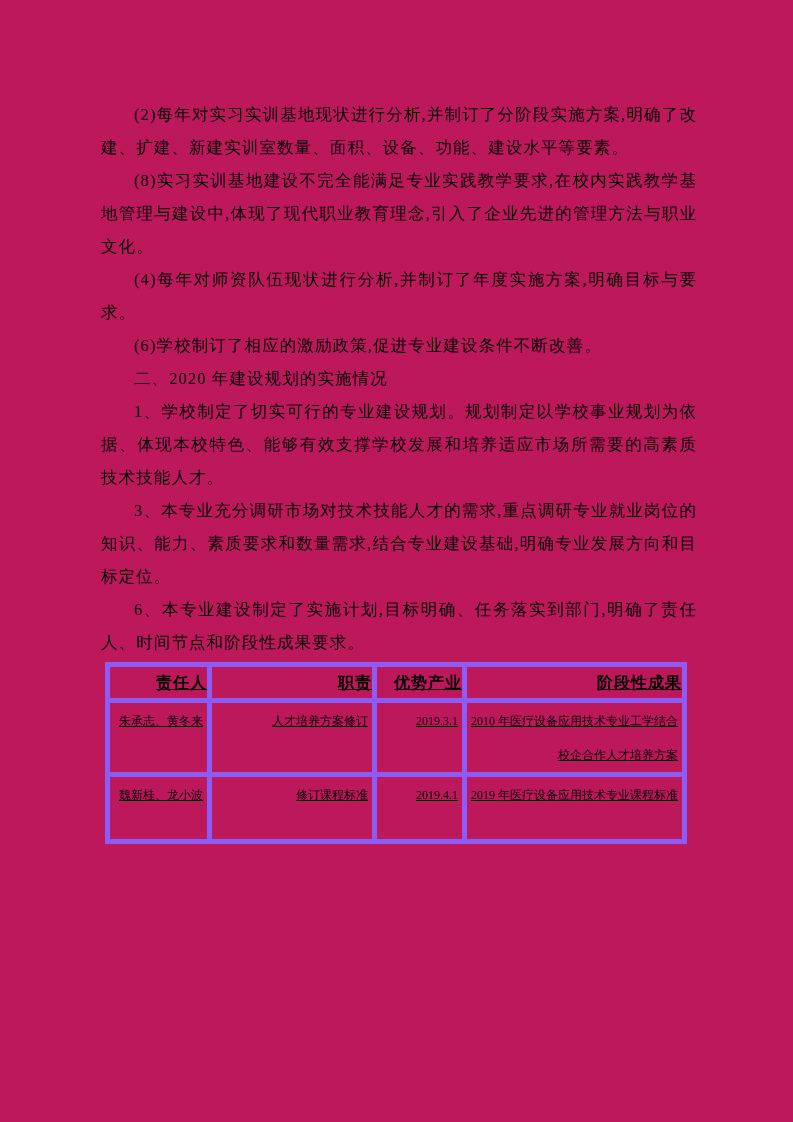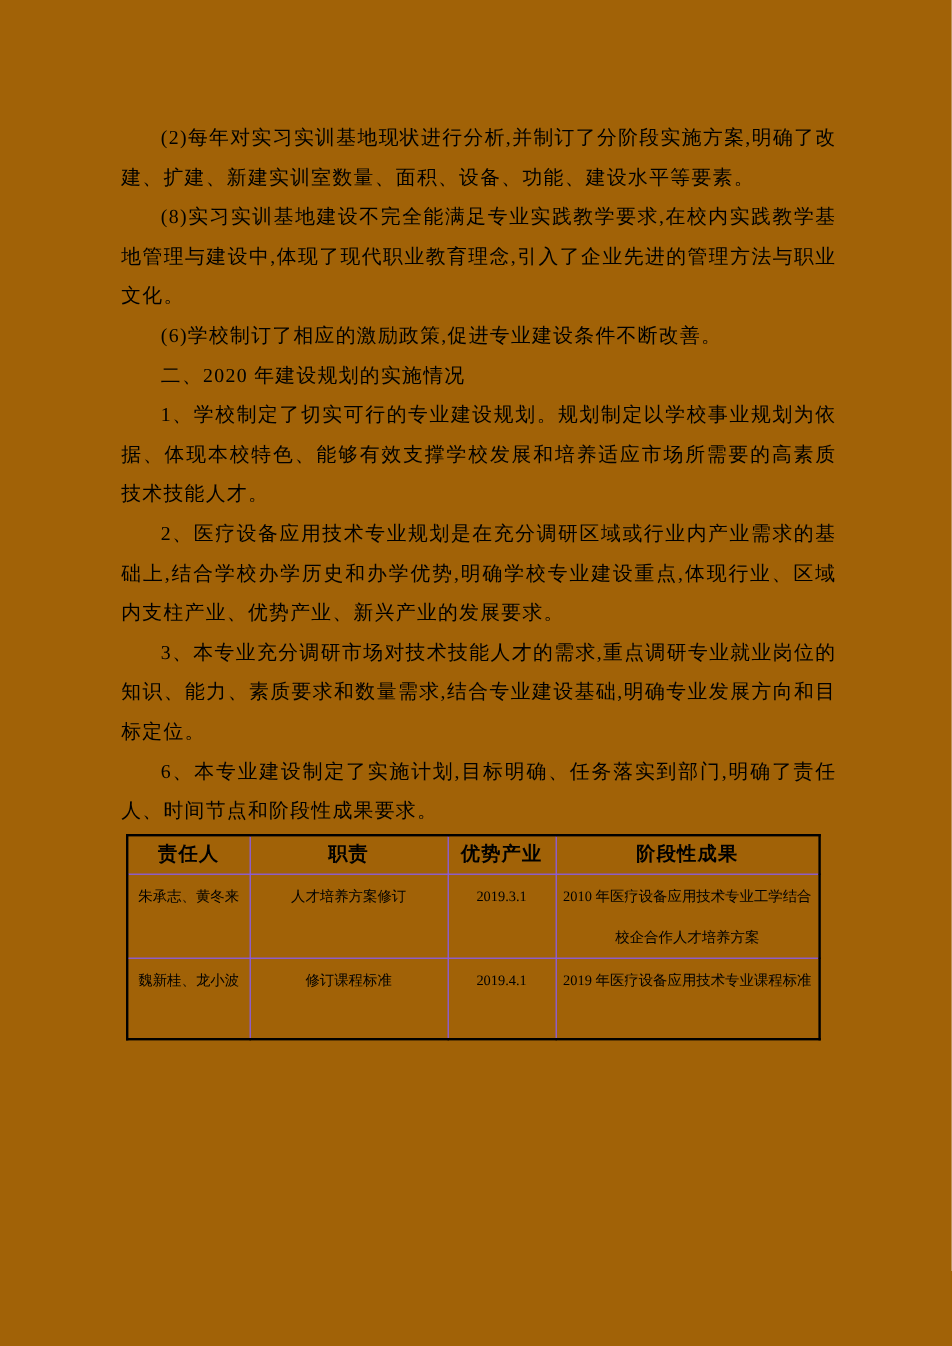--- a/index.html
+++ b/index.html
@@ -11,21 +11,21 @@
     width: 793px;
     height: 1122px;
     font-family: "Liberation Serif", "DejaVu Serif", serif;
     color: #000000;
     overflow: hidden;
   }
   .page {
     position: relative;
     width: 793px;
     height: 1122px;
-    background: #a16207;
+    background: #be185d;
   }
   .content {
     position: absolute;
     left: 101px;
     top: 0;
     width: 596px;
     padding-top: 98px;
   }
   .para {
     margin: 0;
@@ -37,24 +37,25 @@
     word-break: break-all;
   }
   table.plan-table {
     border-collapse: collapse;
     table-layout: fixed;
     margin-top: 3px;
     margin-left: 4px;
     border: 2px solid #000000;
   }
   .plan-table th, .plan-table td {
-    border: 1px solid #8b5cf6;
-    text-align: center;
+    border: 5px solid #8b5cf6;
+    text-align: right;
     padding: 0;
     overflow: hidden;
+    text-decoration: underline;
   }
   .plan-table th {
     font-size: 16px;
     font-weight: bold;
     height: 31px;
     line-height: 31px;
     letter-spacing: 1px;
   }
   .plan-table td {
     font-size: 12px;
@@ -67,24 +68,24 @@
   }
 </style>
 </head>
 <body>
 
 <div class="page">
   <div class="content">
 
     <p class="para">(2)每年对实习实训基地现状进行分析,并制订了分阶段实施方案,明确了改建、扩建、新建实训室数量、面积、设备、功能、建设水平等要素。</p>
     <p class="para">(8)实习实训基地建设不完全能满足专业实践教学要求,在校内实践教学基地管理与建设中,体现了现代职业教育理念,引入了企业先进的管理方法与职业文化。</p>
+    <p class="para">(4)每年对师资队伍现状进行分析,并制订了年度实施方案,明确目标与要求。</p>
     <p class="para">(6)学校制订了相应的激励政策,促进专业建设条件不断改善。</p>
     <p class="para">二、2020 年建设规划的实施情况</p>
     <p class="para">1、学校制定了切实可行的专业建设规划。规划制定以学校事业规划为依据、体现本校特色、能够有效支撑学校发展和培养适应市场所需要的高素质技术技能人才。</p>
-    <p class="para">2、医疗设备应用技术专业规划是在充分调研区域或行业内产业需求的基础上,结合学校办学历史和办学优势,明确学校专业建设重点,体现行业、区域内支柱产业、优势产业、新兴产业的发展要求。</p>
     <p class="para">3、本专业充分调研市场对技术技能人才的需求,重点调研专业就业岗位的知识、能力、素质要求和数量需求,结合专业建设基础,明确专业发展方向和目标定位。</p>
     <p class="para">6、本专业建设制定了实施计划,目标明确、任务落实到部门,明确了责任人、时间节点和阶段性成果要求。</p>
 
     <table class="plan-table">
       <colgroup>
         <col style="width:102px">
         <col style="width:165px">
         <col style="width:90px">
         <col style="width:220px">
       </colgroup>

